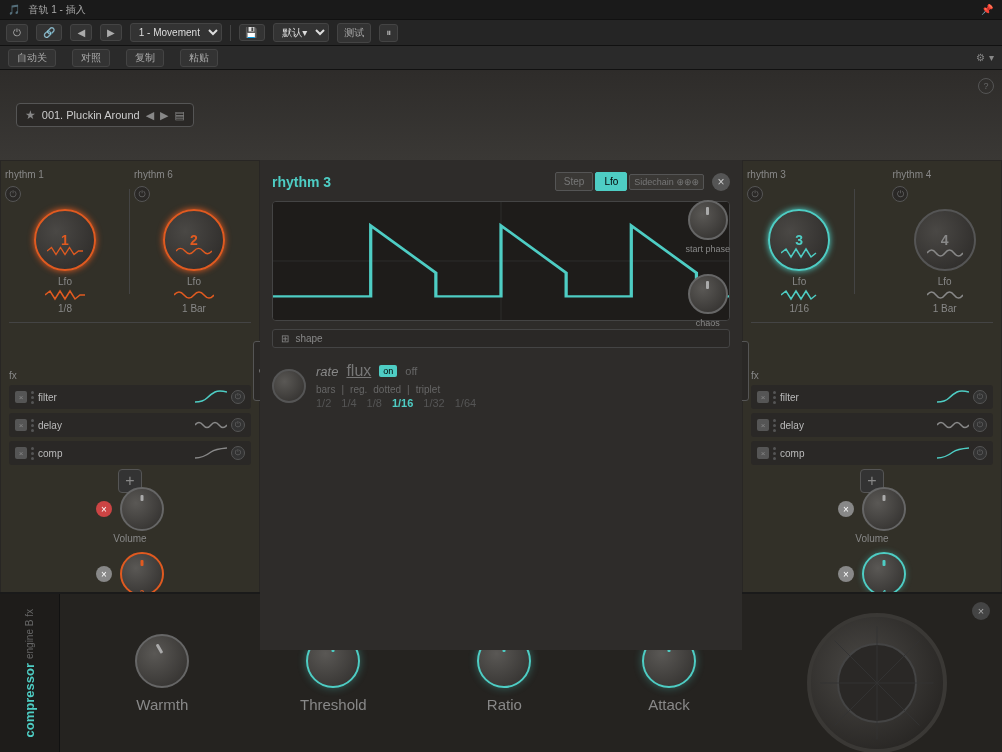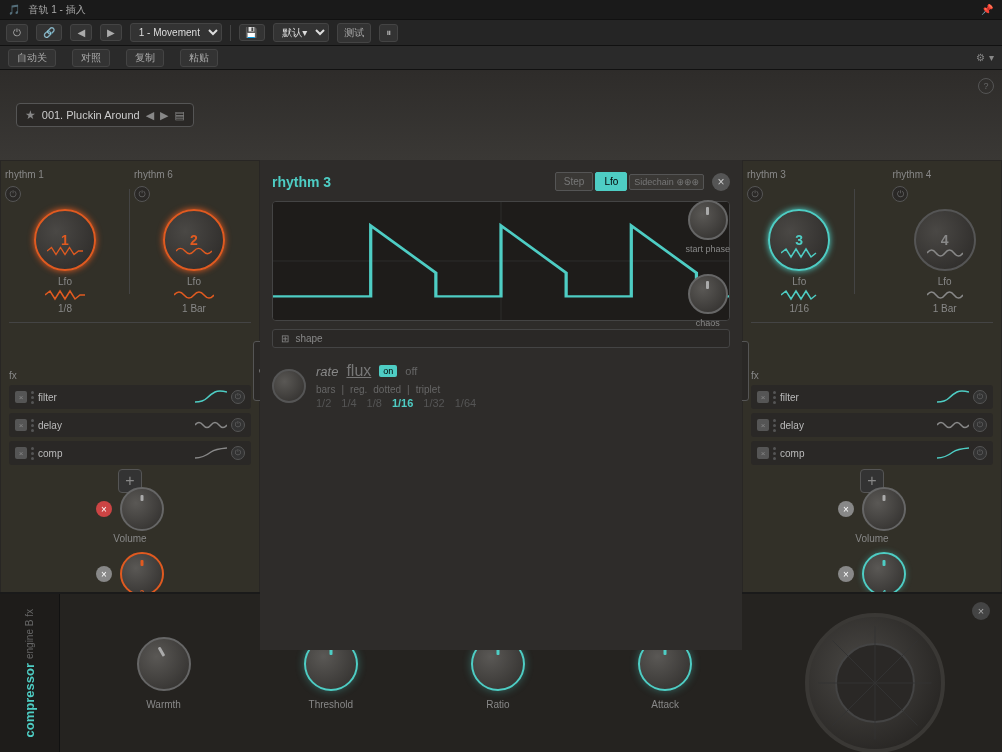--- a/index.html
+++ b/index.html
@@ -501,21 +501,21 @@
       cursor: pointer;
       position: relative;
     }
 
     .bottom-knob.active-teal {
       border-color: #4ecdc4;
       box-shadow: 0 0 8px rgba(78,205,196,0.4);
     }
 
     .bottom-knob-label {
-      font-size: 10px;
+      font-size: 15px;
       color: #888;
       text-align: center;
     }
 
     
     .big-wheel {
       width: 140px;
       height: 140px;
       border-radius: 50%;
       background: radial-gradient(circle at 40% 40%, #4a4845, #1e1c1a);

